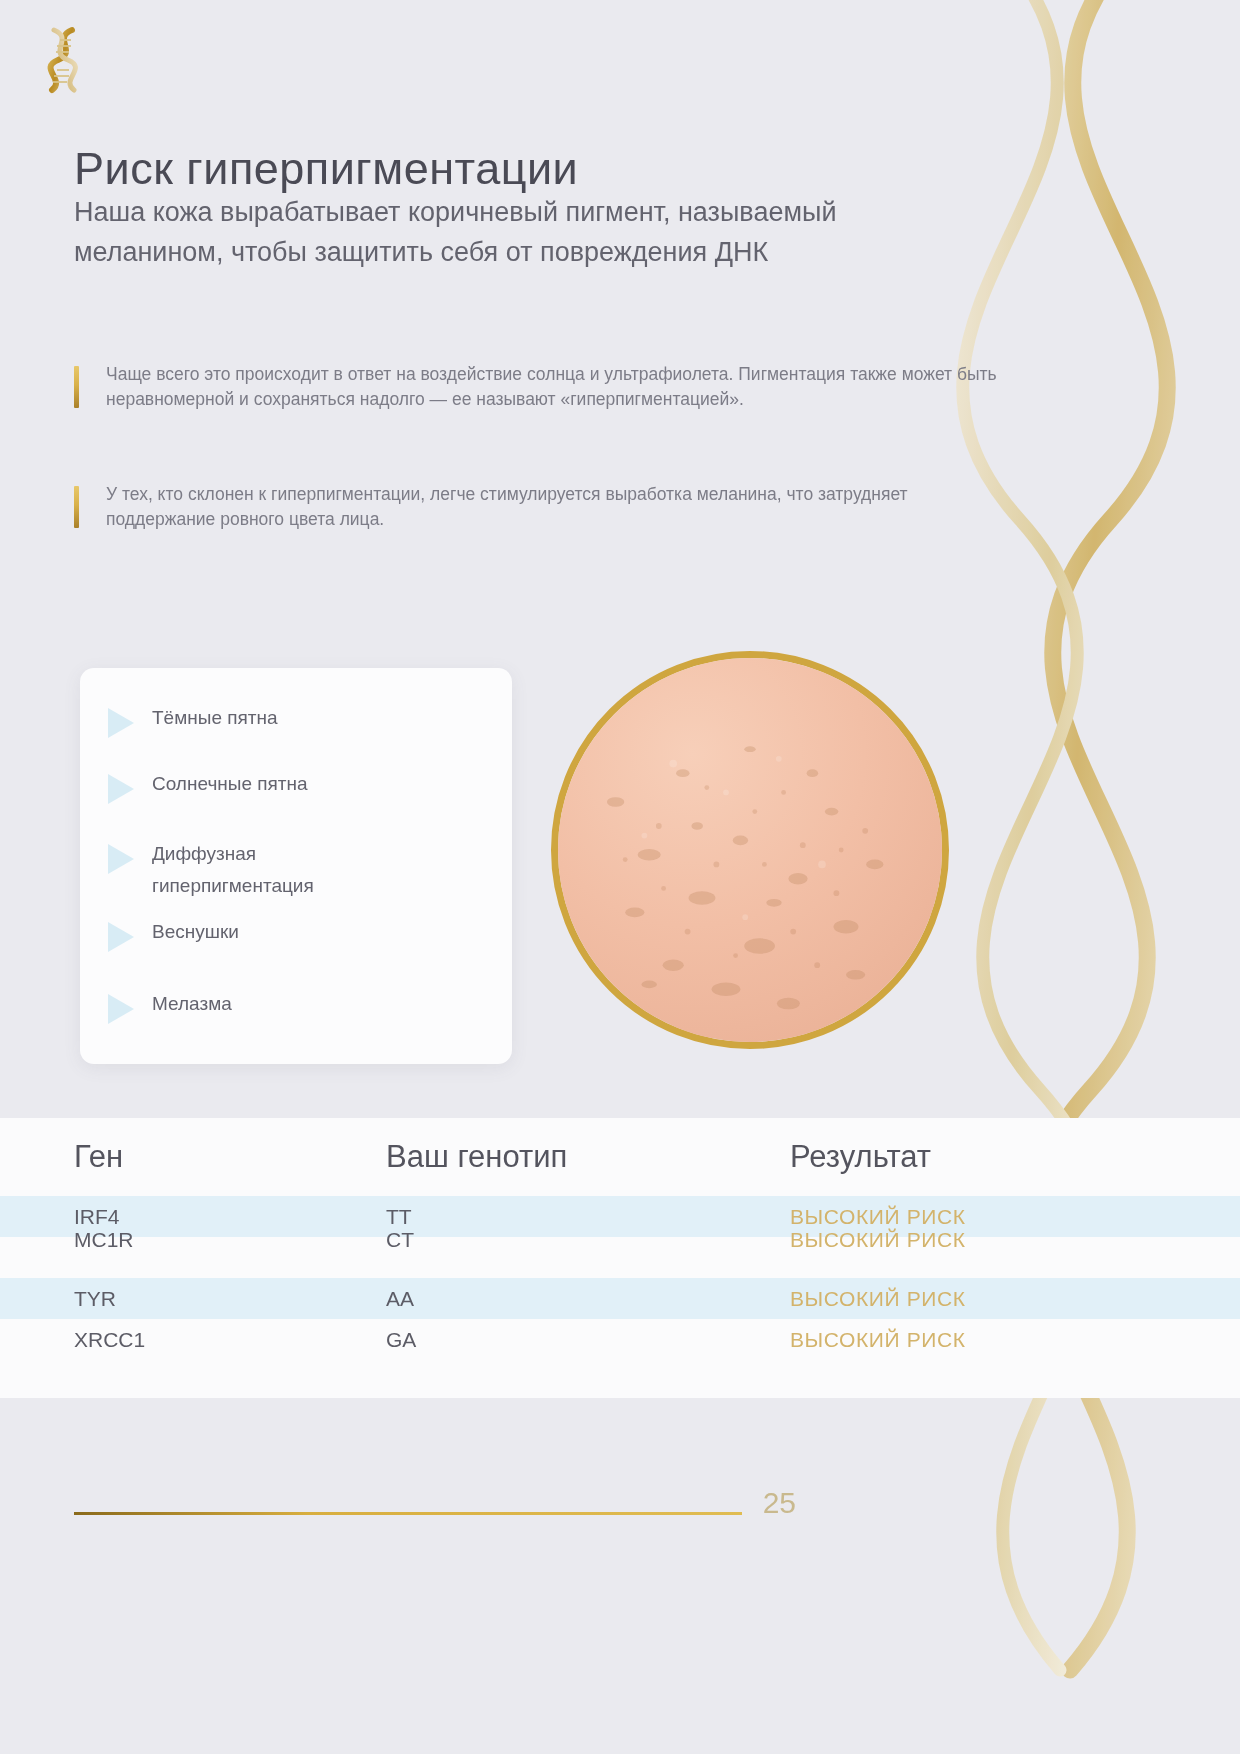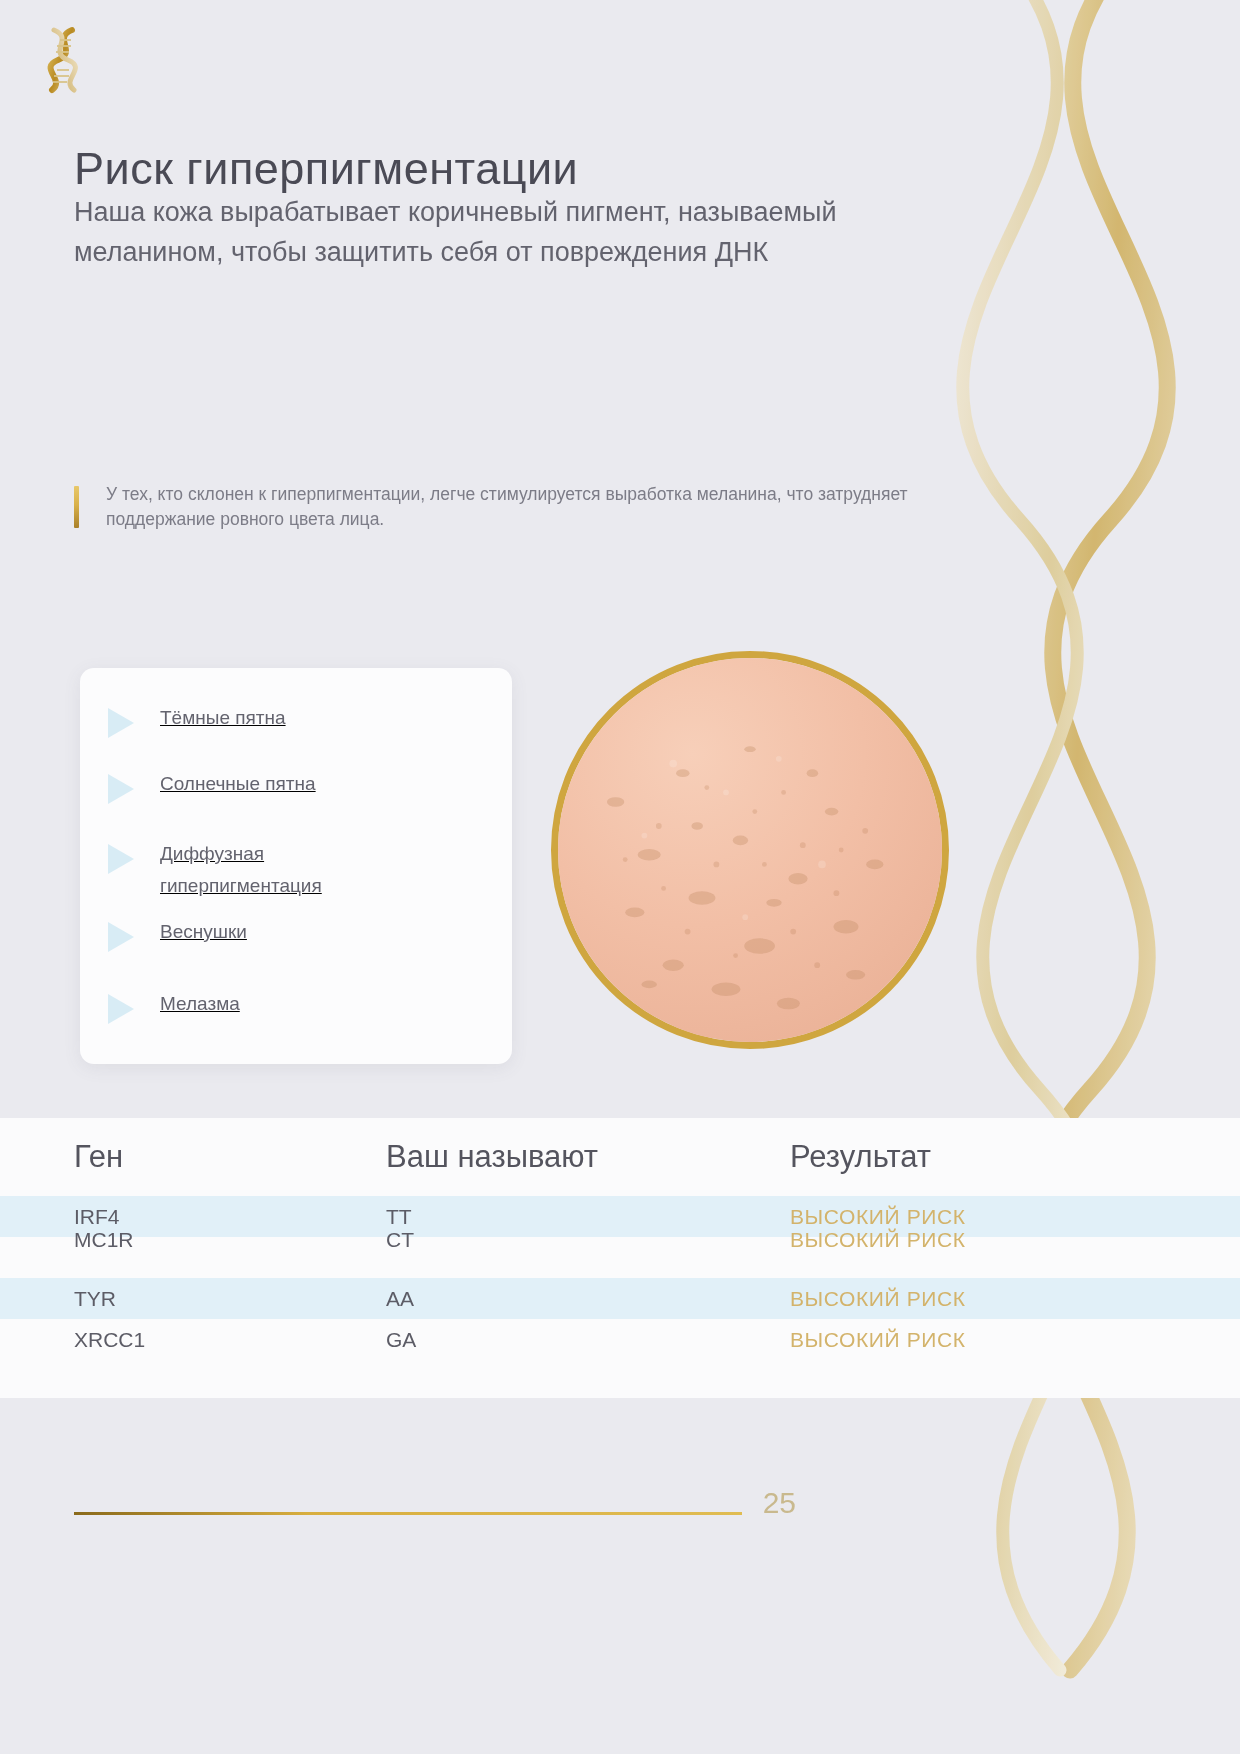--- a/index.html
+++ b/index.html
@@ -51,21 +51,21 @@
     font-size:28px;font-weight:300;color:#56565F;
   }
 
   
   #signs-card{
     position:absolute;left:80px;top:668px;width:432px;height:396px;
     background:#FCFCFD;border-radius:14px;
     box-shadow:0 4px 18px rgba(90,90,110,.09);
   }
   .sign-row{
-    position:absolute;left:28px;display:flex;align-items:flex-start;gap:26px;text-decoration:underline;
+    position:absolute;left:28px;display:flex;align-items:flex-start;gap:18px;
   }
   .tri{
     width:0;height:0;flex:none;margin-top:6px;
     border-top:15px solid transparent;
     border-bottom:15px solid transparent;
     border-left:26px solid #D8ECF5;
   }
   .sign-label{
     font-size:19px;font-weight:300;color:#63636E;line-height:32px;
   }
@@ -207,20 +207,24 @@
         <line x1="16" y1="52" x2="31" y2="52"></line>
         <line x1="15" y1="58" x2="29" y2="58"></line>
       </g>
     </svg>
   </div>
 
   <div id="title">Риск гиперпигментации</div>
 
   <div id="subtitle">Наша кожа вырабатывает коричневый пигмент, называемый меланином, чтобы защитить себя от повреждения ДНК</div>
 
+  <div class="quote" id="quote-1">
+    <span class="bar"></span>
+    <span>Чаще всего это происходит в ответ на воздействие солнца и ультрафиолета. Пигментация также может быть неравномерной и сохраняться надолго — ее называют «гиперпигментацией».</span>
+  </div>
 
   <div class="quote" id="quote-2">
     <span class="bar"></span>
     <span>У тех, кто склонен к гиперпигментации, легче стимулируется выработка меланина, что затрудняет поддержание ровного цвета лица.</span>
   </div>
 
 
   <div id="signs-card">
     <div class="sign-row" style="top:34px;">
       <span class="tri"></span>
@@ -295,21 +299,21 @@
         <circle cx="90" cy="185" r="3"></circle>
           <circle cx="195" cy="270" r="3"></circle>
       </g>
     </svg>
   </div>
 
   <div id="table-band">
 
     <div class="trow" id="thead">
       <div class="c-gene">Ген</div>
-      <div class="c-geno">Ваш называют</div>
+      <div class="c-geno">Ваш генотип</div>
       <div class="c-res">Результат</div>
     </div>
 
     <div class="trow tdata alt" style="top:78px;">
       <div class="c-gene">IRF4</div>
       <div class="c-geno">TT</div>
       <div class="c-res">ВЫСОКИЙ РИСК</div>
     </div>
 
     <div class="trow tdata" style="top:101px;">

